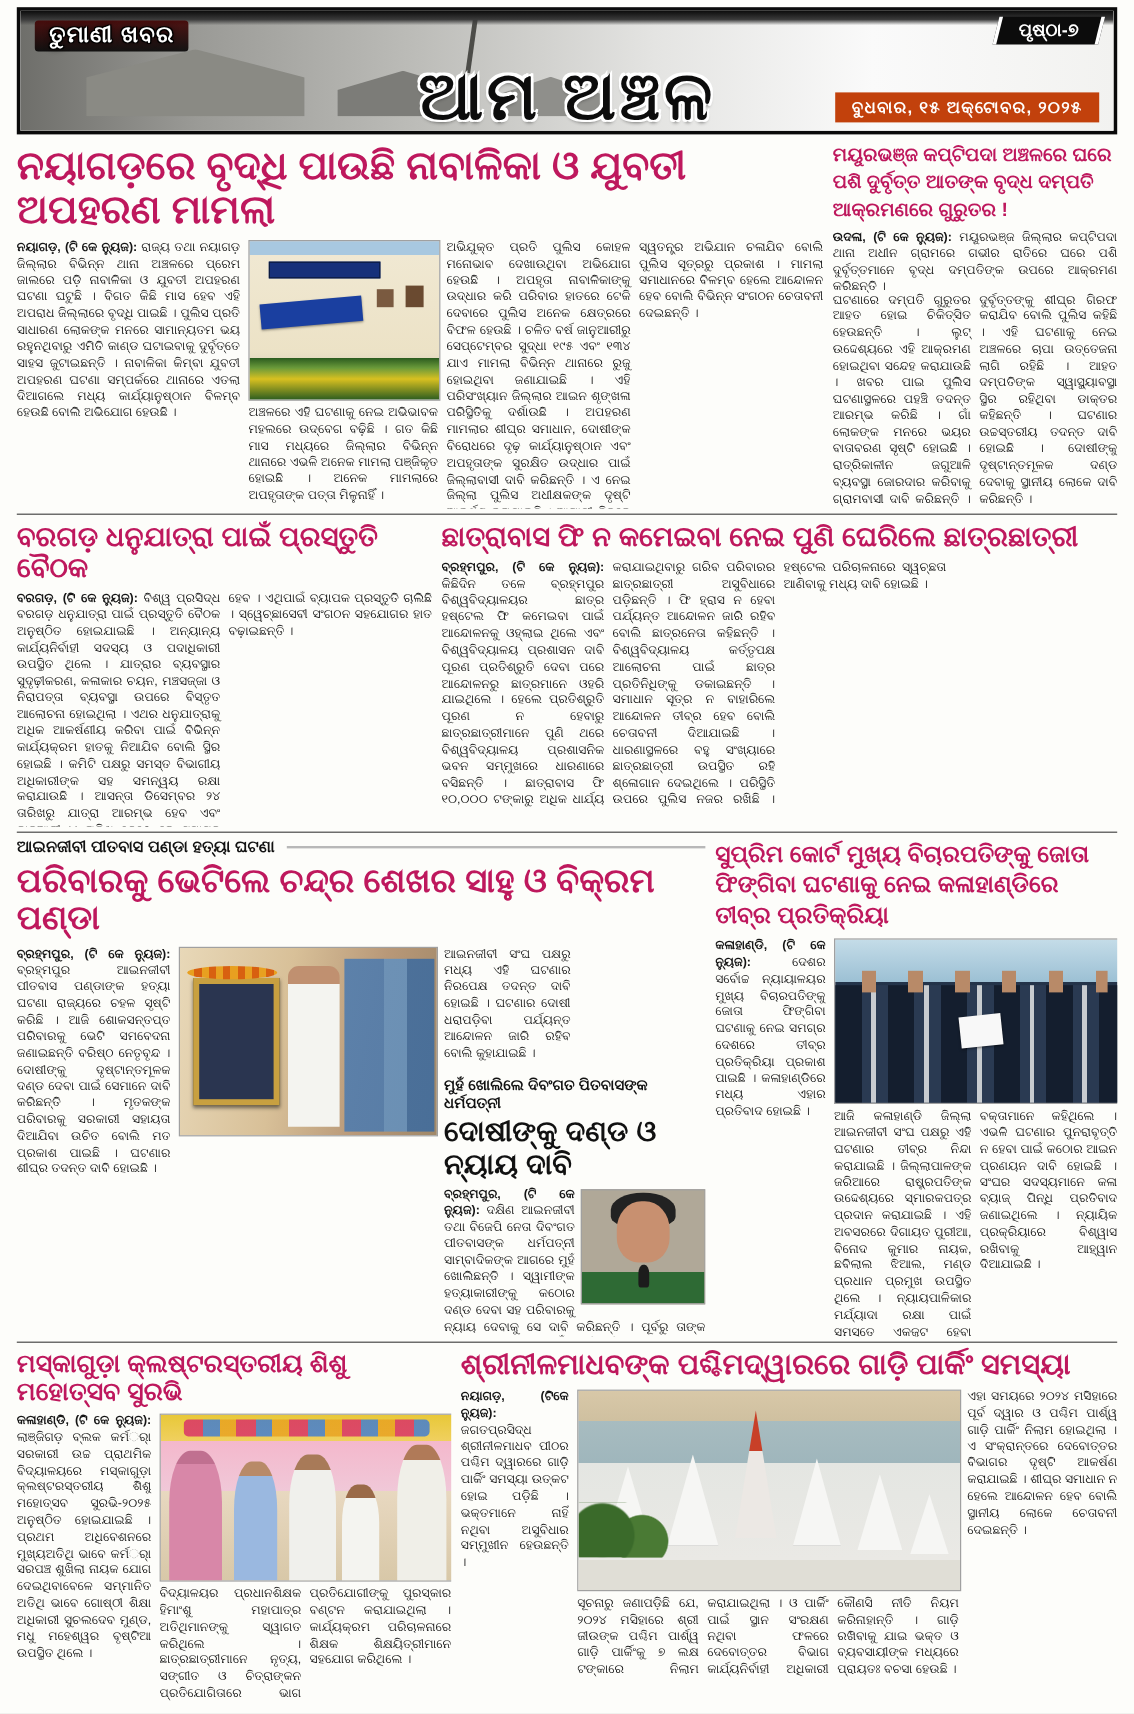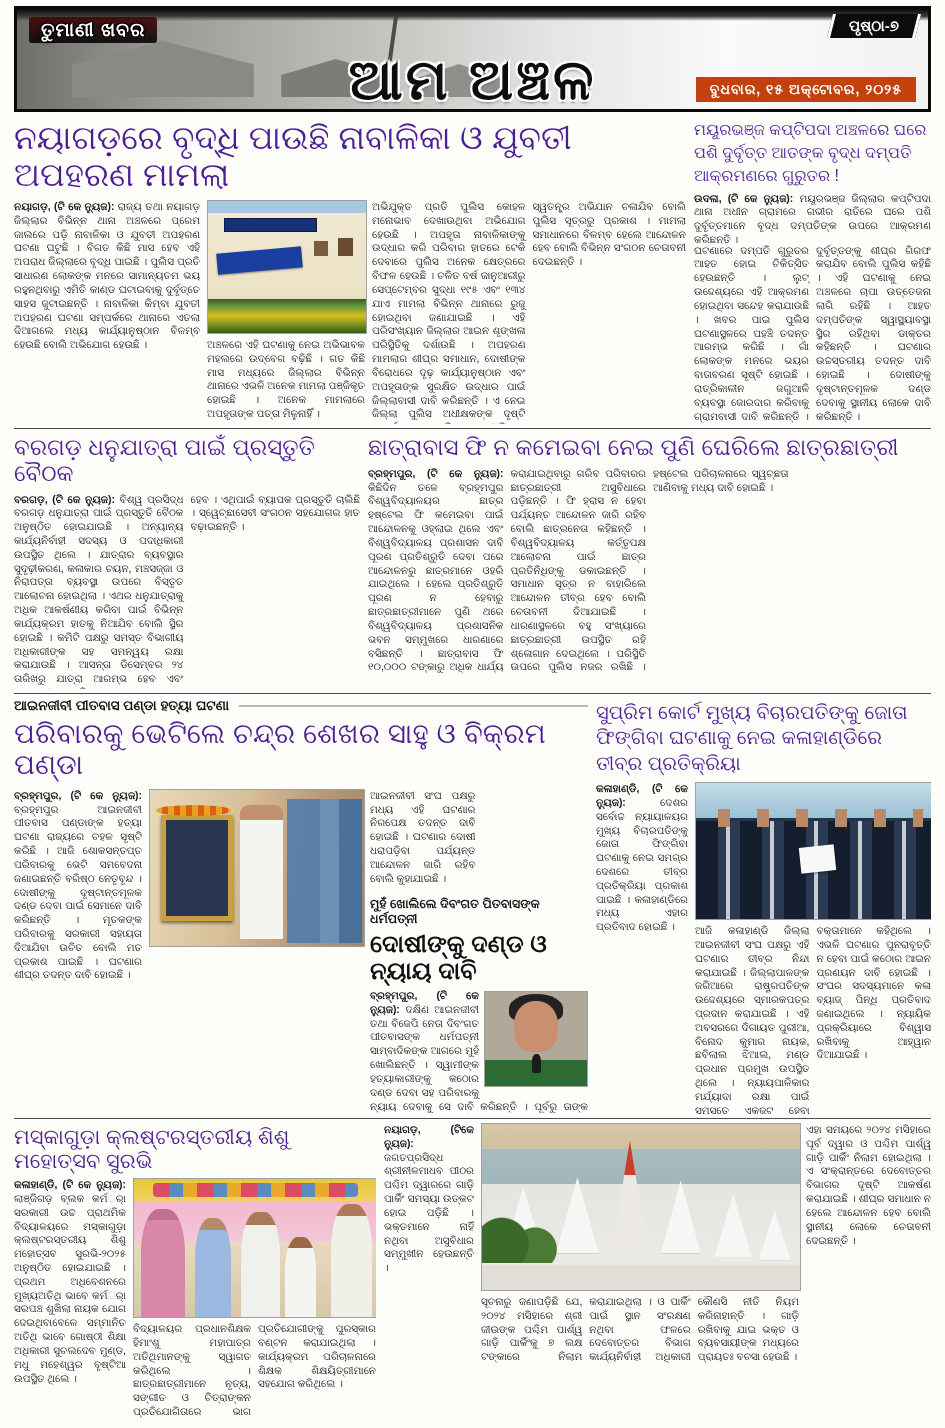--- a/index.html
+++ b/index.html
@@ -18,21 +18,21 @@
          text-shadow:-2px -2px 0 #fff,2px -2px 0 #fff,-2px 2px 0 #fff,2px 2px 0 #fff,0 3px 3px rgba(0,0,0,.45);}
   .page-badge{position:absolute;right:10px;top:5px;background:#0c0c0c;color:#fff;font-size:15px;font-weight:bold;
          padding:3px 16px;transform:skewX(-14deg);border-left:3px solid #fff;border-right:3px solid #fff;}
   .page-badge span{display:inline-block;transform:skewX(14deg);}
   .date-badge{position:absolute;right:12px;bottom:7px;background:#c2410c;color:#fff;font-size:14px;font-weight:bold;
          padding:4px 14px;letter-spacing:1px;}
   
   .row{display:flex;gap:8px;margin:0 14px;}
   .divider{height:0;border-top:1.5px solid #4a4a4a;margin:4px 14px;}
   .art{overflow:hidden;}
-  .hl{font-weight:normal;color:#4c1d95;line-height:1.12;}
+  .hl{font-weight:bold;color:#be185d;line-height:1.12;}
   .kick{display:flex;align-items:center;gap:10px;font-weight:bold;font-size:13.5px;}
   .kick .line{flex:1;height:2px;background:#b8b8b8;}
   .body{font-size:10.4px;line-height:1.33;text-align:justify;overflow:hidden;color:#151515;}
   .dl{font-weight:bold;}
   .cols2{column-count:2;column-gap:7px;column-fill:auto;height:100%;}
   .cols3{column-count:3;column-gap:7px;column-fill:auto;height:100%;}
   .cols4{column-count:4;column-gap:7px;column-fill:auto;height:100%;}
   .flexbody{display:flex;gap:7px;}
   .subhead-sm{font-size:12.5px;font-weight:bold;margin:4px 0 2px;line-height:1.2;}
   .subhead-lg{font-size:24px;font-weight:bold;margin:1px 0 4px;line-height:1.15;}
@@ -209,20 +209,21 @@
             <div class="ps" style="right:2%;bottom:0;width:17%;height:82%;background:linear-gradient(180deg,#b07a58 0 11%,#f0efe8 11% 100%);border-radius:40% 40% 0 0;"></div>
           </div>
           <div class="body" style="flex:1;">
             <div class="cols2">ବିଦ୍ୟାଳୟର ପ୍ରଧାନଶିକ୍ଷକ ହିମାଂଶୁ ମହାପାତ୍ର ଅତିଥିମାନଙ୍କୁ ସ୍ୱାଗତ କରିଥିଲେ । ଛାତ୍ରଛାତ୍ରୀମାନେ ନୃତ୍ୟ, ସଙ୍ଗୀତ ଓ ଚିତ୍ରାଙ୍କନ ପ୍ରତିଯୋଗିତାରେ ଭାଗ ନେଇଥିଲେ । କୃତୀ ପ୍ରତିଯୋଗୀଙ୍କୁ ପୁରସ୍କାର ବଣ୍ଟନ କରାଯାଇଥିଲା । କାର୍ଯ୍ୟକ୍ରମ ପରିଚାଳନାରେ ଶିକ୍ଷକ ଶିକ୍ଷୟିତ୍ରୀମାନେ ସହଯୋଗ କରିଥିଲେ ।</div>
           </div>
         </div>
       </div>
     </div>
 
     <div class="art" style="flex:1;">
+      <div class="hl" style="font-size:24px;margin:2px 0 6px;">ଶ୍ରୀନୀଳମାଧବଙ୍କ ପଶ୍ଚିମଦ୍ୱାରରେ ଗାଡ଼ି ପାର୍କିଂ ସମସ୍ୟା</div>
       <div class="flexbody" style="height:254px;">
         <div class="body" style="width:90px;">
           <span class="dl">ନୟାଗଡ଼, (ଟିକେ ନ୍ୟୁଜ):</span>
           <span>ଜଗତପ୍ରସିଦ୍ଧ ଶ୍ରୀନୀଳମାଧବ ପୀଠର ପଶ୍ଚିମ ଦ୍ୱାରରେ ଗାଡ଼ି ପାର୍କିଂ ସମସ୍ୟା ଉତ୍କଟ ହୋଇ ପଡ଼ିଛି । ଭକ୍ତମାନେ ନାହିଁ ନଥିବା ଅସୁବିଧାର ସମ୍ମୁଖୀନ ହେଉଛନ୍ତି ।</span>
         </div>
         <div style="width:318px;display:flex;flex-direction:column;gap:4px;">
           <div class="photo p-temple" style="width:100%;height:166px;">
             <div class="tri ps" style="left:6%;bottom:24%;width:14%;height:38%;"></div>
             <div class="tri ps" style="left:22%;bottom:22%;width:16%;height:46%;"></div>
             <div class="tri ps" style="left:40%;bottom:26%;width:13%;height:64%;background:linear-gradient(180deg,#c84028 0 32%,#ece8e4 32% 100%);"></div>

